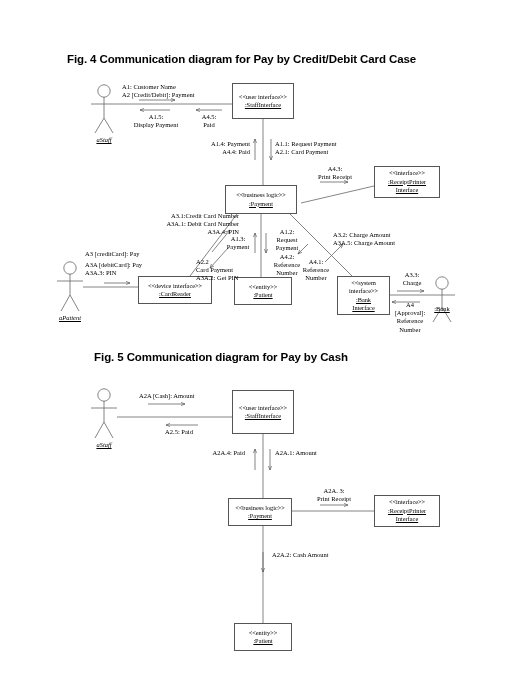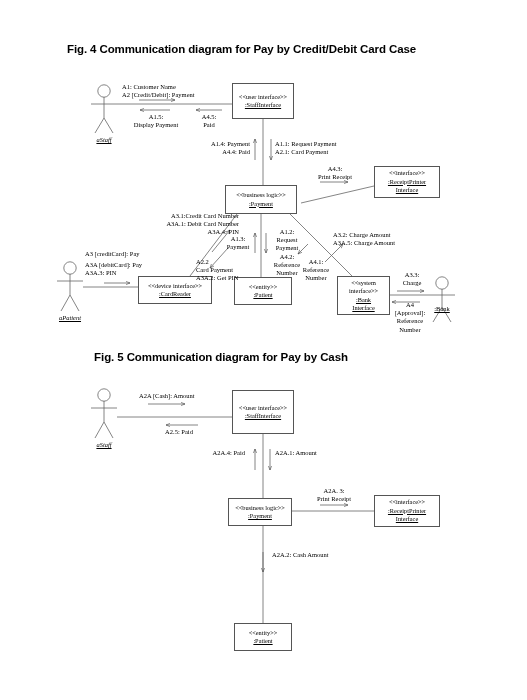--- a/index.html
+++ b/index.html
@@ -144,21 +144,21 @@
     <line x1="270" y1="449" x2="270" y2="470" marker-end="url(#ah)"></line>
 
     <line x1="291" y1="511" x2="374" y2="511"></line>
     <line x1="320" y1="505" x2="348" y2="505" marker-end="url(#ah)"></line>
 
     <line x1="263" y1="526" x2="263" y2="623"></line>
     <line x1="263" y1="552" x2="263" y2="572" marker-end="url(#ah)"></line>
   </g>
 </svg>
 
-<div class="fig-title" style="left:0;top:43px;width:483px;text-align:center;">Fig. 4 Communication diagram for Pay by Credit/Debit Card Case</div>
+<div class="fig-title" style="left:0;top:53px;width:483px;text-align:center;">Fig. 4 Communication diagram for Pay by Credit/Debit Card Case</div>
 
 <div class="box" style="left:232px;top:83px;width:62px;height:36px;">
   <span class="stereo">&lt;&lt;user interface&gt;&gt;</span>
   <span class="iname">:StaffInterface</span>
 </div>
 
 <div class="box" style="left:225px;top:185px;width:72px;height:29px;">
   <span class="stereo">&lt;&lt;business logic&gt;&gt;</span>
   <span class="iname">:Payment</span>
 </div>

